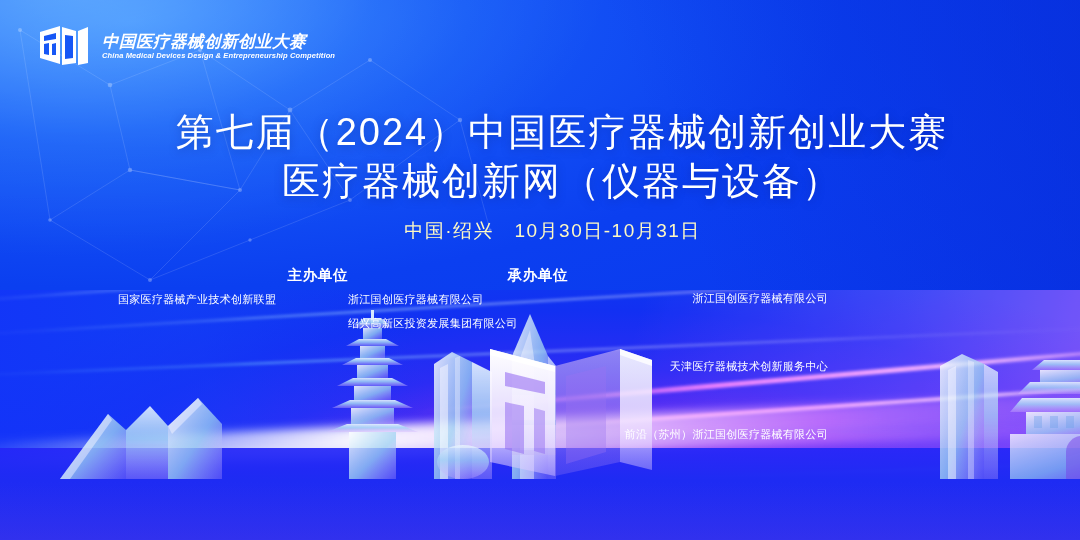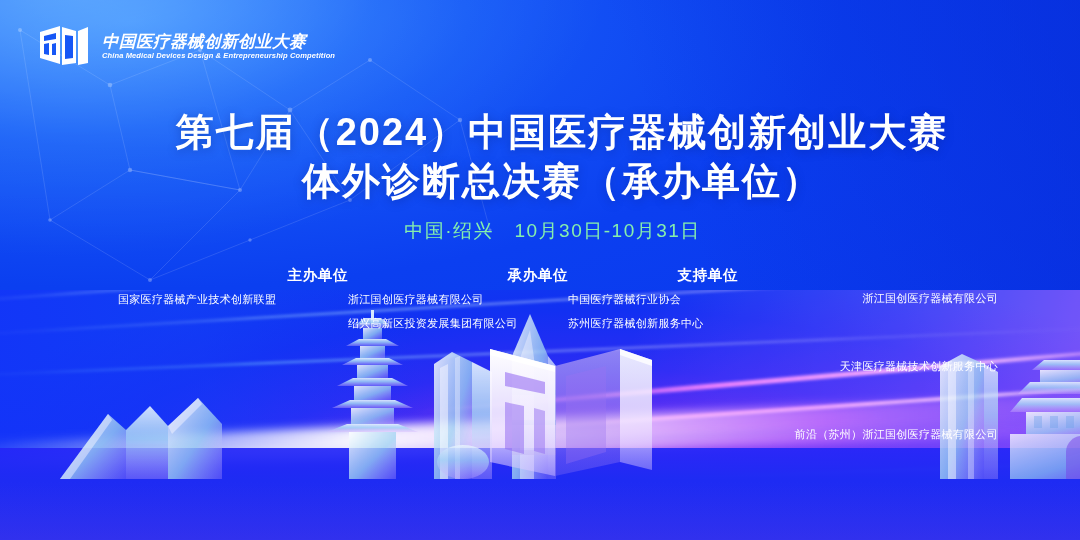--- a/index.html
+++ b/index.html
@@ -98,29 +98,29 @@
     font-size: 7.4px; font-weight: bold; color: #ffffff;
     letter-spacing: .1px; line-height: 1.1; white-space: nowrap;
     transform: scaleX(1.02); transform-origin: left center;
   }
 
   
   .title-wrap {
     position: absolute; left: 0; right: 0; top: 108px; text-align: center;
   }
   .title-line {
-    font-size: 38px; font-weight: bold; color: #ffffff;
+    font-size: 38px; font-weight: normal; color: #ffffff;
     letter-spacing: 2px; line-height: 1.28;
     text-shadow: 0 2px 10px rgba(0,30,120,0.35);
     white-space: nowrap;
     padding-left: 44px;
   }
   .subtitle {
     position: absolute; left: 0; right: 0; top: 218px; text-align: center;
-    font-size: 19px; color: #86efac; letter-spacing: 1.5px; font-weight: normal;
+    font-size: 19px; color: #fef9c3; letter-spacing: 1.5px; font-weight: normal;
     white-space: nowrap;
     padding-left: 25px;
   }
 
   
   .orgs {
     position: absolute; left: 118px; top: 266px;
     display: flex; gap: 0; color: #ffffff;
   }
   .org-col { display: flex; flex-direction: column; }
@@ -330,43 +330,38 @@
       <path d="M27 11 L35 12 L35 34 L27 35 Z" fill="#1657f6"></path>
     </svg>
     <div class="logo-text">
       <div class="logo-cn">中国医疗器械创新创业大赛</div>
       <div class="logo-en">China Medical Devices Design &amp; Entrepreneurship Competition</div>
     </div>
   </div>
 
   <div class="title-wrap">
     <div class="title-line">第七届（2024）中国医疗器械创新创业大赛</div>
-    <div class="title-line">体外诊断总决赛（承办单位）</div>
+    <div class="title-line">医疗器械创新网（仪器与设备）</div>
   </div>
 
   <div class="subtitle">中国·绍兴　10月30日-10月31日</div>
 
   <div class="orgs">
 
     <div class="org-col c1">
       <div class="org-head">主办单位</div>
       <div class="org-item">国家医疗器械产业技术创新联盟</div>
     </div>
 
     <div class="org-col c2">
       <div class="org-head">承办单位</div>
       <div class="org-item">浙江国创医疗器械有限公司</div>
       <div class="org-item">绍兴高新区投资发展集团有限公司</div>
     </div>
 
-    <div class="org-col c3">
-      <div class="org-head">支持单位</div>
-      <div class="org-item">中国医疗器械行业协会</div>
-      <div class="org-item">苏州医疗器械创新服务中心</div>
-    </div>
 
     <div class="org-col c4">
       <div class="org-item">浙江国创医疗器械有限公司</div>
       <div class="org-item">天津医疗器械技术创新服务中心</div>
       <div class="org-item">前沿（苏州）浙江国创医疗器械有限公司</div>
     </div>
 
   </div>
 
 </div>

